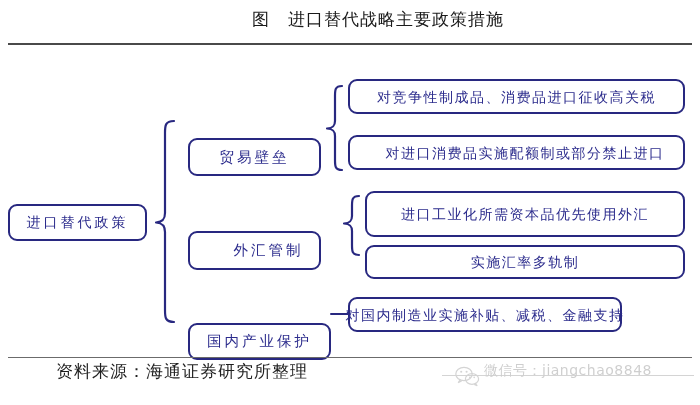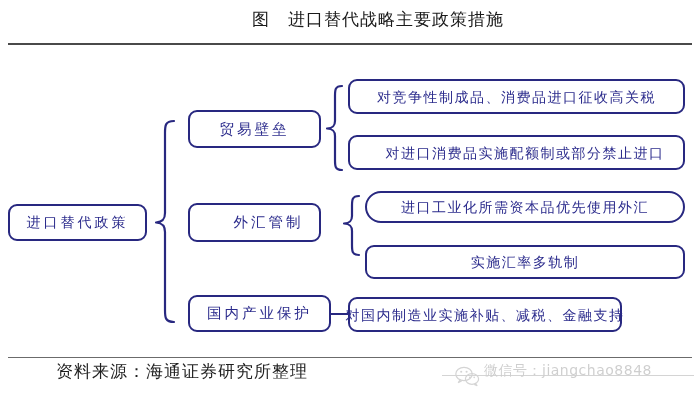--- a/index.html
+++ b/index.html
@@ -49,33 +49,33 @@
     color: #2b2b8c;
     display: flex;
     align-items: center;
     justify-content: center;
     font-size: 14px;
     letter-spacing: 2px;
     white-space: nowrap;
     line-height: 1;
   }
   .node.level1 { font-size: 14px; letter-spacing: 3px; font-family: Liberation Mono, monospace; }
-  .node.level2 { font-size: 14.5px; letter-spacing: 3px; }
+  .node.level2 { font-size: 14.5px; letter-spacing: 3px; margin-top: 28px; }
   .node.leaf   { font-size: 14px;   letter-spacing: 1.5px; }
 
   
   #node-root { left: 8px;  top: 204px; width: 139px; height: 37px; }
   
   #node-trade-barrier   { left: 188px; top: 110px; width: 133px; height: 38px; }
   #node-forex-control   { left: 188px; top: 203px; width: 133px; height: 39px; padding-left: 28px; }
   #node-domestic-protect{ left: 188px; top: 295px; width: 143px; height: 37px; }
   
   #leaf-high-tariff   { left: 348px; top: 79px;  width: 337px; height: 35px; }
   #leaf-quota-ban     { left: 348px; top: 135px; width: 337px; height: 35px; padding-left: 17px; }
-  #leaf-forex-capital { left: 365px; top: 191px; width: 320px; height: 32px; border-radius: 16px; }
+  #leaf-forex-capital { left: 365px; top: 191px; width: 320px; height: 46px; }
   #leaf-multi-rate    { left: 365px; top: 245px; width: 320px; height: 34px; }
   #leaf-subsidy       { left: 348px; top: 297px; width: 274px; height: 35px; }
 
   
   #wires {
     position: absolute;
     left: 0; top: 0;
     width: 700px; height: 405px;
     pointer-events: none;
   }

